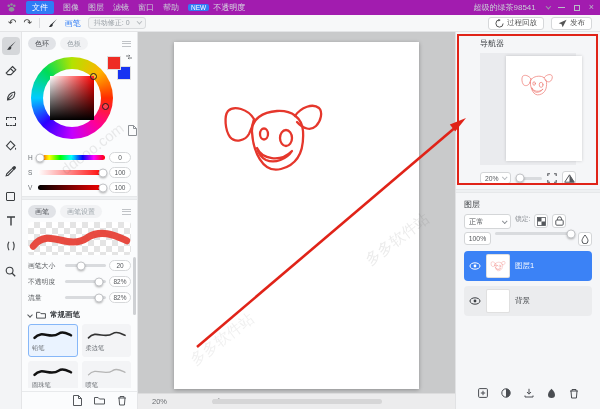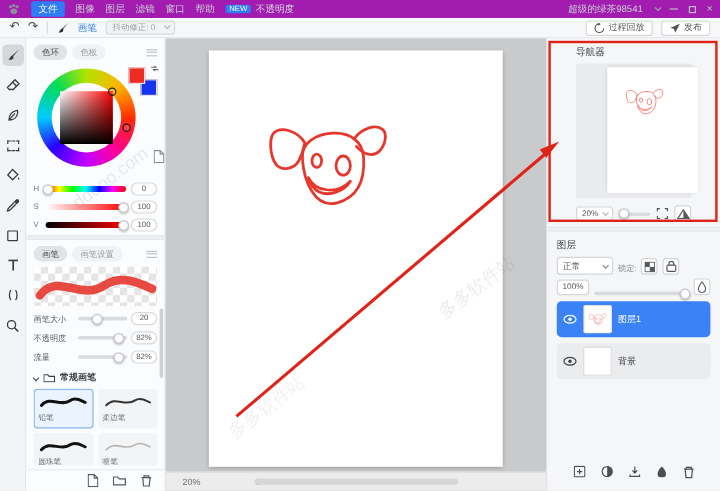--- a/index.html
+++ b/index.html
@@ -100,21 +100,21 @@
   
   .rightpanel{width:145px;background:#f5f6f8;border-left:1px solid #e1e2e4;display:flex;flex-direction:column;position:relative}
   .rp-title{font-size:8px;color:#3c3f43;margin-bottom:4px}
   .navprev{height:112px;background:#eaebee;position:relative}
   .navpage{position:absolute;left:26px;top:3px;width:76px;height:105px;background:#fff;box-shadow:0 0 3px rgba(0,0,0,.18)}
   .navctl{display:flex;align-items:center;gap:5px;margin-top:6px}
   .navzoom{height:12px;border:1px solid #d4d6d8;border-radius:3px;background:#fff;font-size:6.8px;color:#55585c;display:flex;align-items:center;padding:0 4px;gap:3px}
   .iconbtn{width:14px;height:14px;border:1px solid #d4d6d8;border-radius:3px;background:#fff;display:flex;align-items:center;justify-content:center;color:#55585c}
   .plainic{color:#55585c;display:flex;align-items:center}
   
-  .lr-ctl{display:flex;align-items:flex-end;gap:4px;margin-top:3px}
+  .lr-ctl{display:flex;align-items:flex-start;gap:4px;margin-top:3px}
   .blendsel{width:47px;height:15px;border:1px solid #d4d6d8;border-radius:3px;background:#fff;font-size:7.2px;color:#55585c;display:flex;align-items:center;justify-content:space-between;padding:0 4px}
   .locklab{font-size:6.8px;color:#8a8e93;white-space:nowrap}
   .opacbox{width:27px;height:13px;border:1px solid #d4d6d8;border-radius:3px;background:#fff;font-size:6.8px;color:#55585c;display:flex;align-items:center;justify-content:center}
   .layerrow{height:30px;border-radius:4px;margin-top:5px;display:flex;align-items:center;gap:5px;padding:0 5px}
   .layerrow.sel{background:#3b82f6;color:#fff}
   .layerrow.normal{background:#ebecee;color:#3c3f43}
   .lthumb{width:24px;height:24px;background:#fff;border-radius:2px;border:1px solid rgba(0,0,0,.12);overflow:hidden;display:flex;align-items:center;justify-content:center}
   .lname{font-size:7.5px}
   .rp-bottom{position:absolute;left:0;right:0;bottom:8px;height:16px;display:flex;align-items:center;justify-content:center;gap:13px;color:#4a4d52}
 

